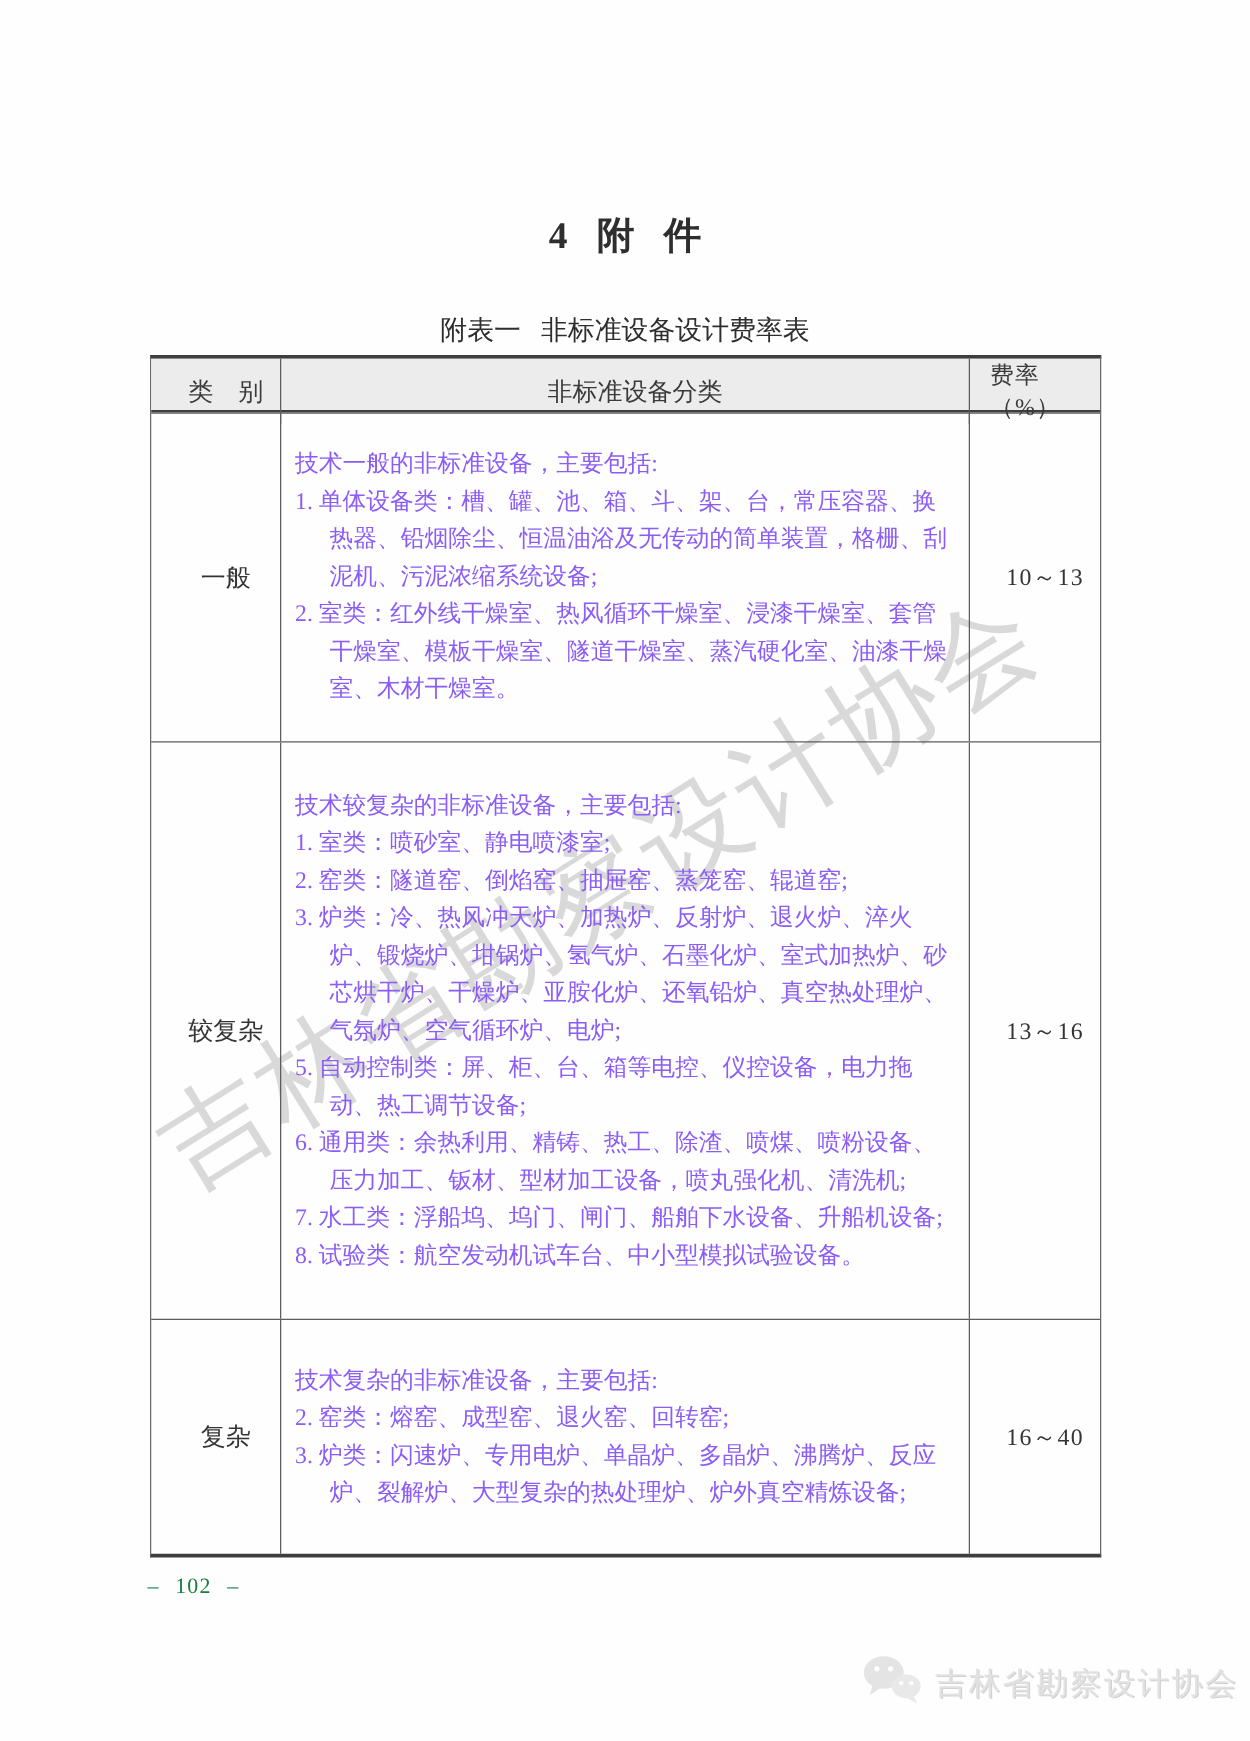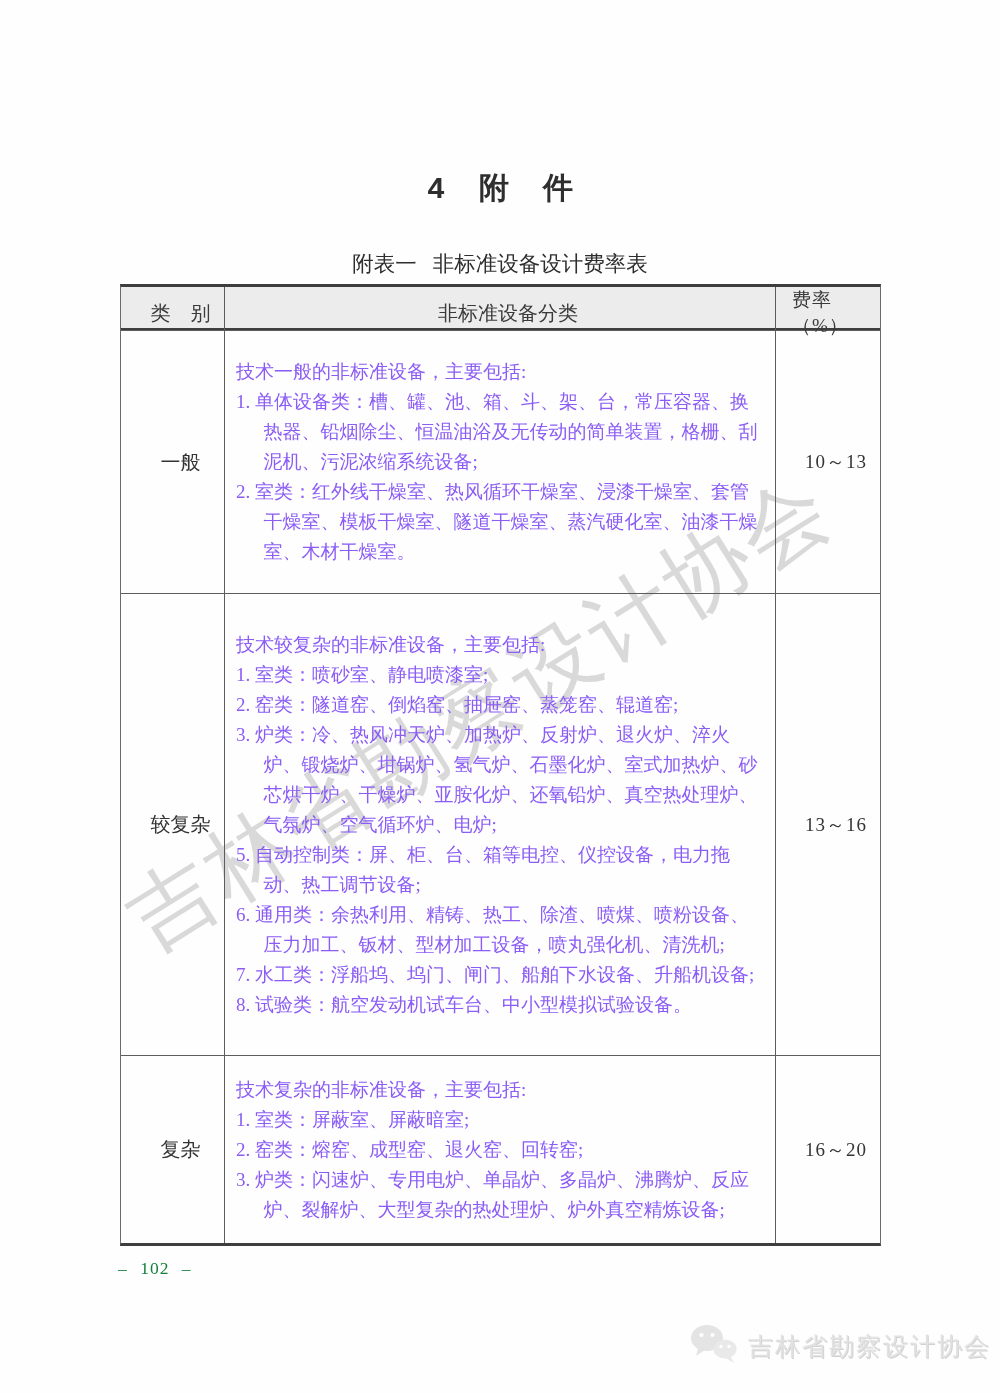--- a/index.html
+++ b/index.html
@@ -30,21 +30,20 @@
   }
 
   
   .section-title {
     position:absolute; top:168px; left:0; width:100%;
     text-align:center;
     font-size:30px; font-weight:bold;
     word-spacing:16px;
     color:#2e2e2e;
     z-index:2;
-    font-family:Liberation Mono, monospace;
   }
   .table-caption {
     position:absolute; top:249px; left:0; width:100%;
     text-align:center;
     font-size:21.5px; font-weight:normal;
     color:#2e2e2e;
     z-index:2;
   }
   .table-caption .cap-prefix { margin-right:16px; }
 
@@ -158,25 +157,24 @@
         <div class="item">7. 水工类：浮船坞、坞门、闸门、船舶下水设备、升船机设备;</div>
         <div class="item">8. 试验类：航空发动机试车台、中小型模拟试验设备。</div>
       </div>
       <div class="cell cell-rate">13～16</div>
     </div>
 
     <div class="trow trow-body row-complex">
       <div class="cell cell-cat">复杂</div>
       <div class="cell cell-content">
         <div class="intro">技术复杂的非标准设备，主要包括:</div>
-        <div class="item">1. 室类：屏蔽室、屏蔽暗室;</div>
         <div class="item">2. 窑类：熔窑、成型窑、退火窑、回转窑;</div>
         <div class="item">3. 炉类：闪速炉、专用电炉、单晶炉、多晶炉、沸腾炉、反应炉、裂解炉、大型复杂的热处理炉、炉外真空精炼设备;</div>
       </div>
-      <div class="cell cell-rate">16～20</div>
+      <div class="cell cell-rate">16～40</div>
     </div>
 
   </div>
 
   <div class="page-number">– 102 –</div>
 
   <div class="footer-brand">
     <span>
       <svg width="52" height="44" viewBox="0 0 52 44">
         <ellipse cx="19" cy="16" rx="16" ry="13" fill="#e4e4e4"></ellipse>

